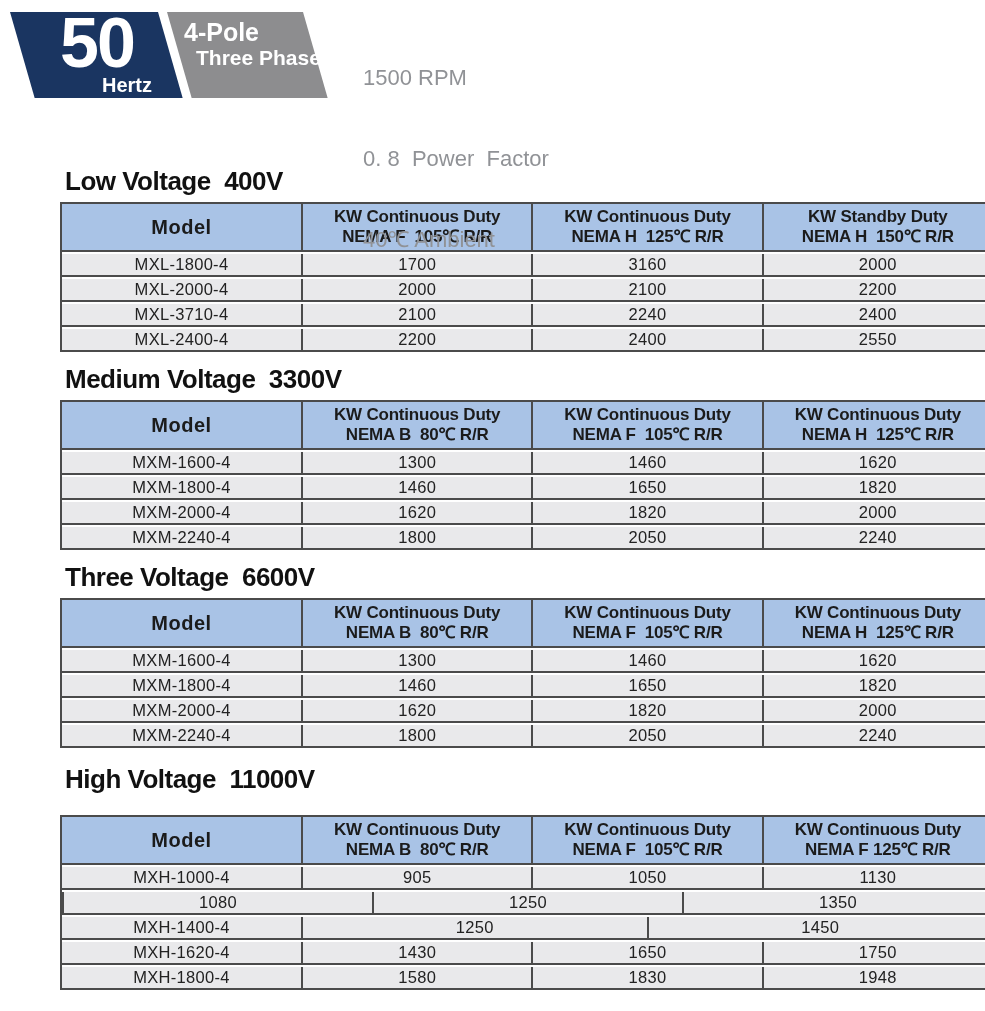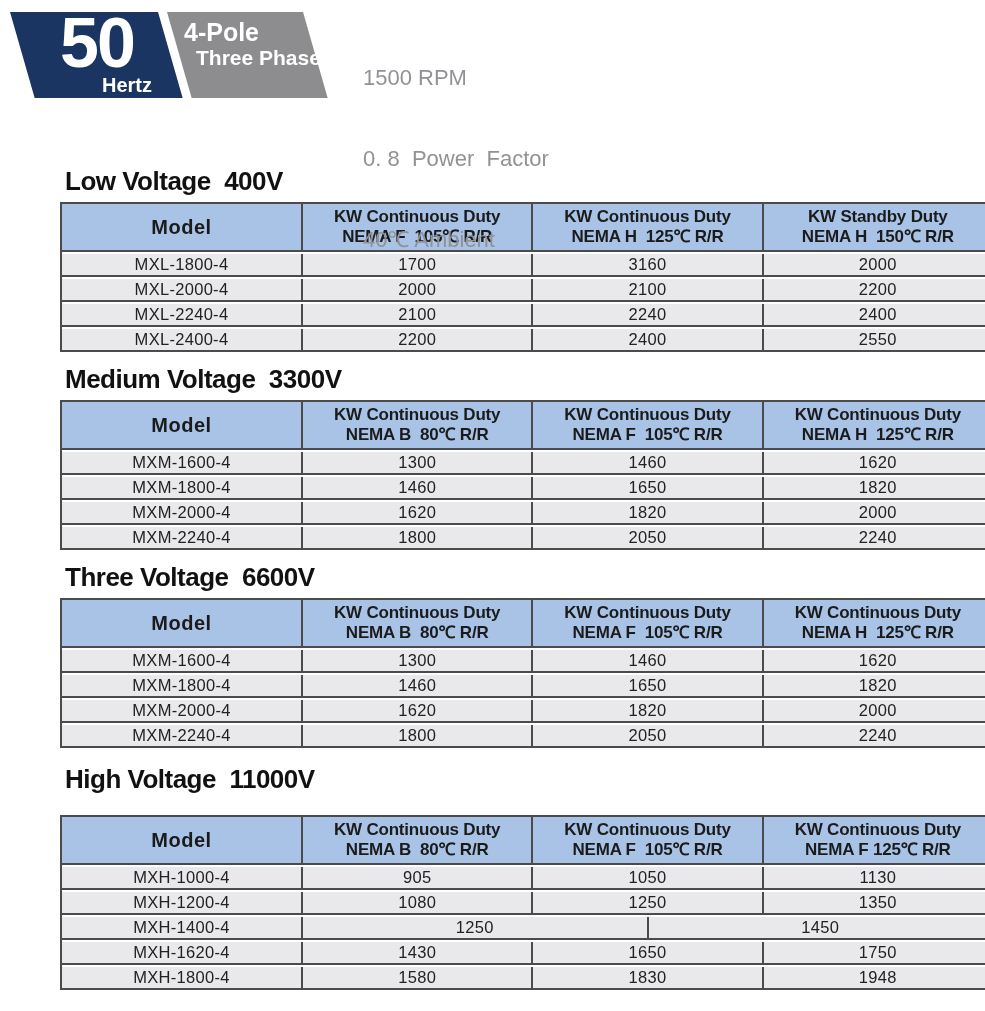--- a/index.html
+++ b/index.html
@@ -86,21 +86,21 @@
       <div class="cell c2">3160</div>
       <div class="cell c3">2000</div>
     </div>
     <div class="row">
       <div class="cell c0">MXL-2000-4</div>
       <div class="cell c1">2000</div>
       <div class="cell c2">2100</div>
       <div class="cell c3">2200</div>
     </div>
     <div class="row">
-      <div class="cell c0">MXL-2240-4</div>
+      <div class="cell c0">MXL-3710-4</div>
       <div class="cell c1">2100</div>
       <div class="cell c2">2240</div>
       <div class="cell c3">2400</div>
     </div>
     <div class="row">
       <div class="cell c0">MXL-2400-4</div>
       <div class="cell c1">2200</div>
       <div class="cell c2">2400</div>
       <div class="cell c3">2550</div>
     </div>
@@ -209,21 +209,20 @@
         <span class="l2">NEMA F 125℃ R/R</span>
       </div>
     </div>
     <div class="row">
       <div class="cell c0">MXH-1000-4</div>
       <div class="cell c1">905</div>
       <div class="cell c2">1050</div>
       <div class="cell c3">1130</div>
     </div>
     <div class="row">
-      <div class="cell c0">MXH-1200-4</div>
       <div class="cell c1">1080</div>
       <div class="cell c2">1250</div>
       <div class="cell c3">1350</div>
     </div>
     <div class="row">
       <div class="cell c0">MXH-1400-4</div>
       <div class="cell c1">1250</div>
       <div class="cell c2">1450</div>
     </div>
     <div class="row">

